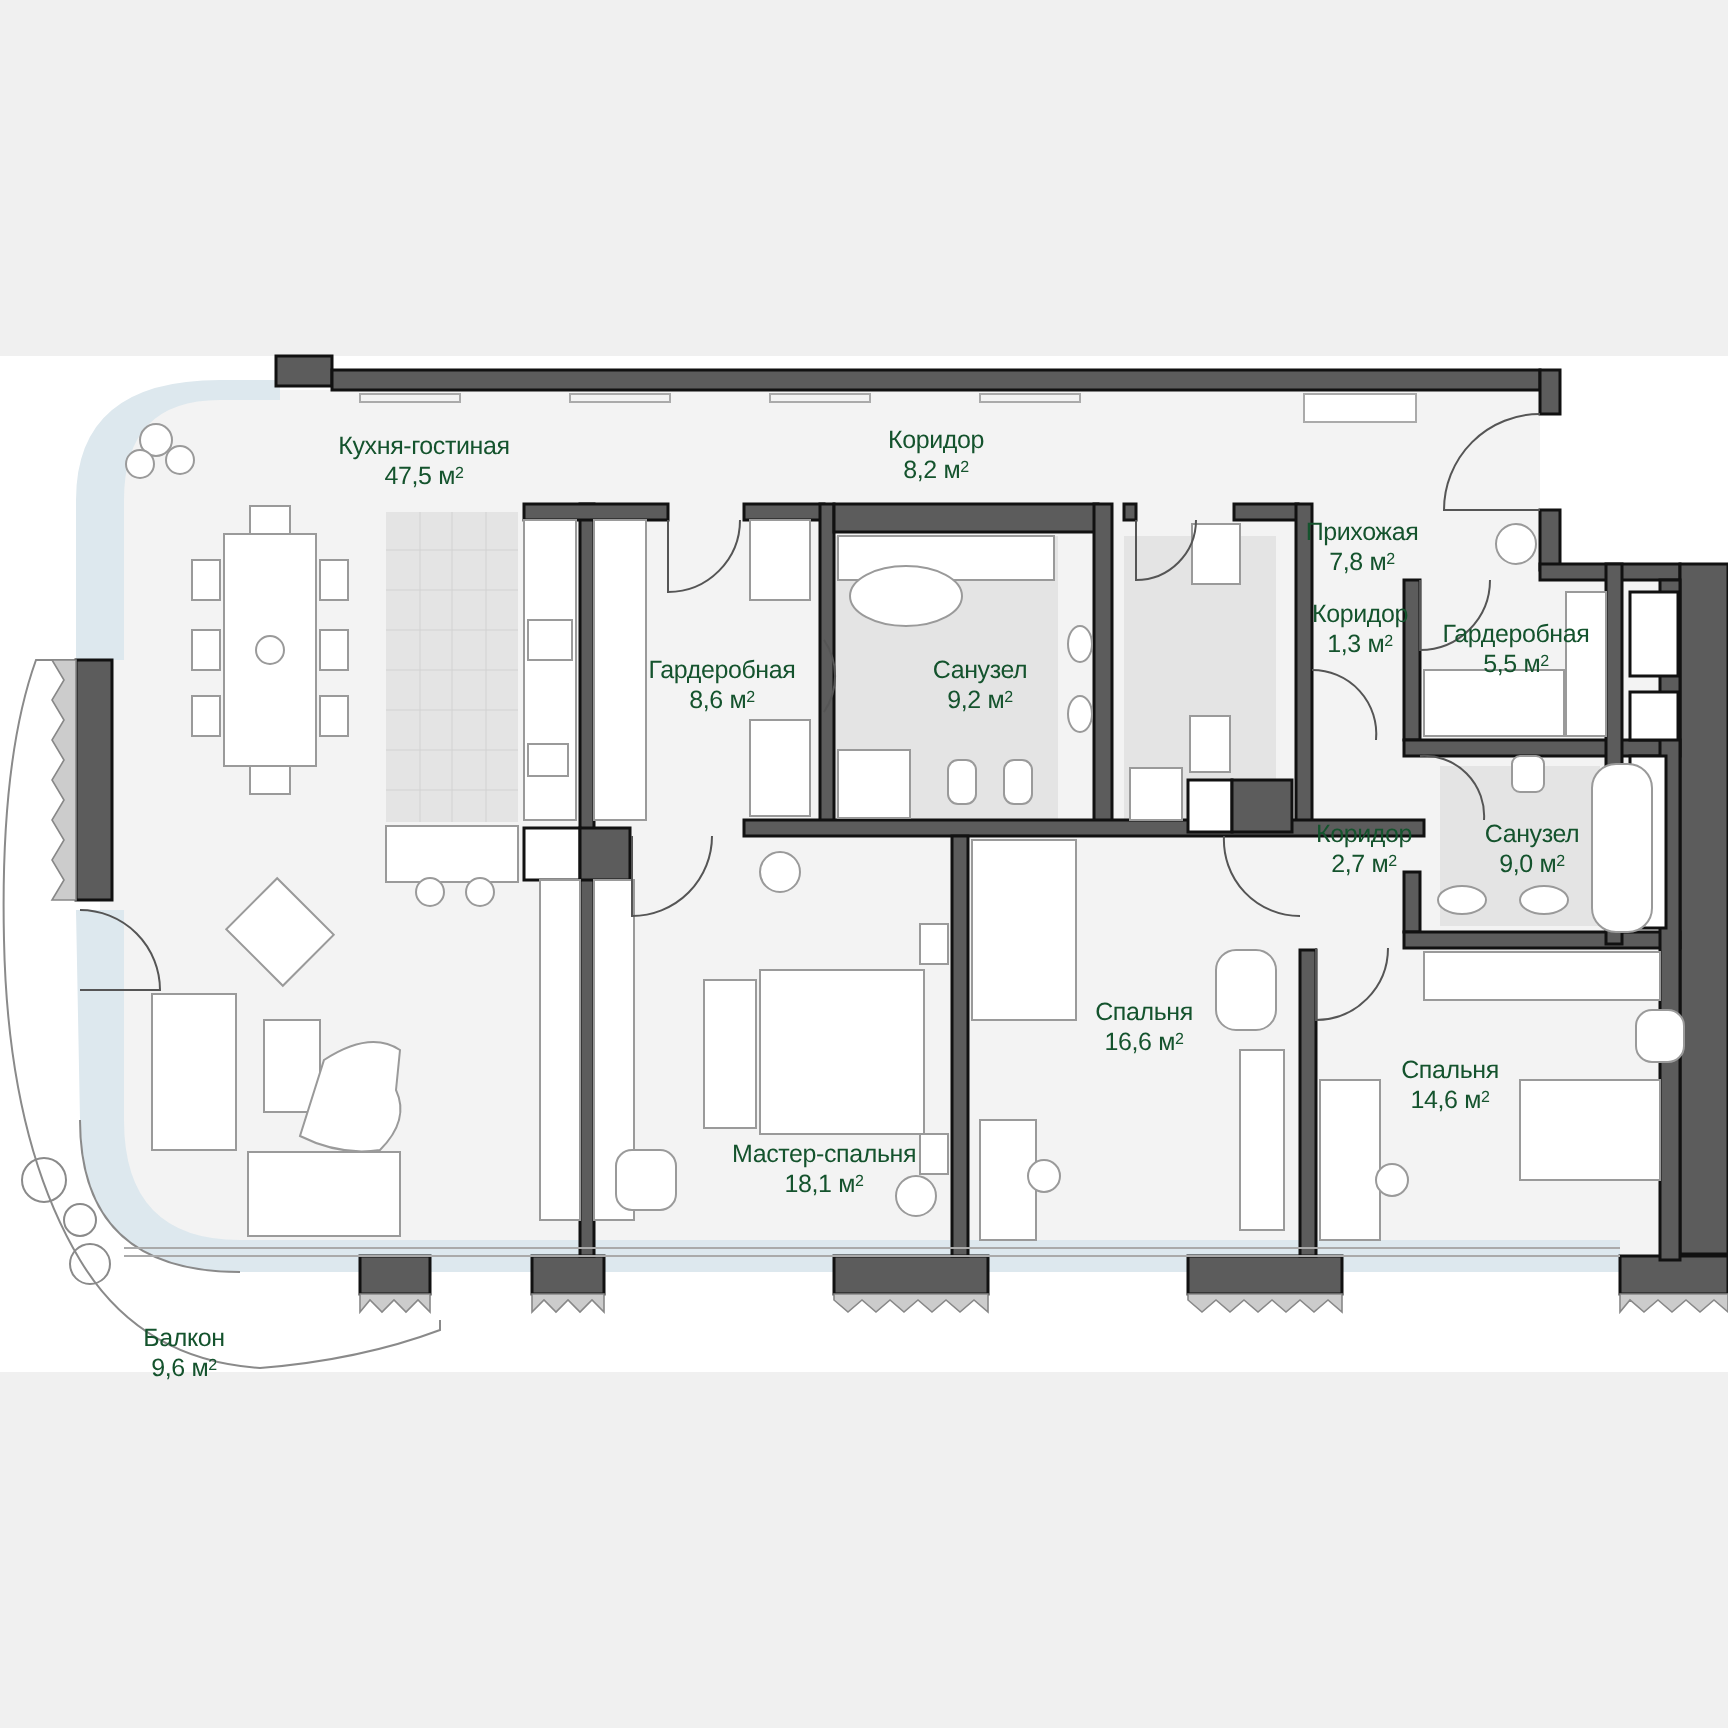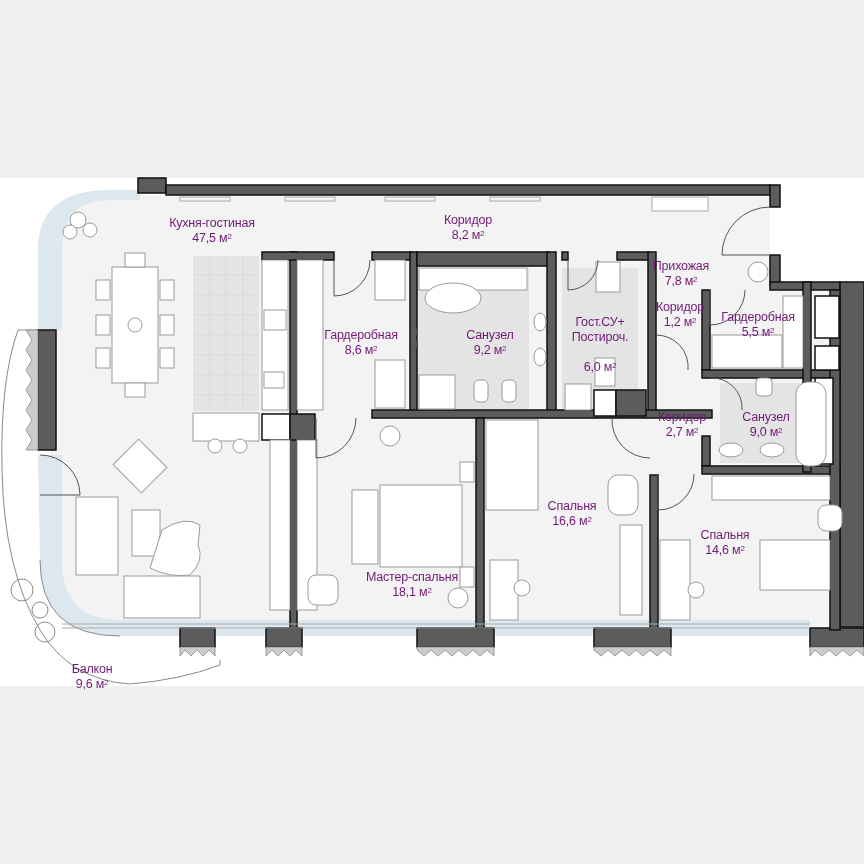--- a/index.html
+++ b/index.html
@@ -3,21 +3,21 @@
 <meta charset="utf-8">
 <style>
   html, body { margin: 0; padding: 0; }
   body {
     width: 864px; height: 864px; background: #f0f0f0; position: relative; overflow: hidden;
     font-family: "Liberation Sans", sans-serif;
   }
   #plan-wrap { position: absolute; left: 0; top: 0; width: 864px; height: 864px; }
   svg { position: absolute; left: 0; top: 0; }
   .room-label {
-    position: absolute; text-align: center; color: #701a75;
+    position: absolute; text-align: center; color: #14532d;
     font-family: "Liberation Sans", sans-serif; font-size: 12.5px; line-height: 15px;
     transform: translateX(-50%); white-space: nowrap; letter-spacing: -0.2px;
   }
   .room-label .area { display: block; text-align: center; }
   .room-label .name { display: block; }
   .room-label sup { font-size: 8px; vertical-align: top; position: relative; top: -2px; }
 </style>
 </head>
 <body>
 
@@ -234,28 +234,23 @@
   <span class="area"><span>7,8</span> <span>м</span><sup>2</sup></span>
 </div>
 <div class="room-label" style="left:361px; top:328px;">
   <span class="name">Гардеробная</span>
   <span class="area"><span>8,6</span> <span>м</span><sup>2</sup></span>
 </div>
 <div class="room-label" style="left:490px; top:328px;">
   <span class="name">Санузел</span>
   <span class="area"><span>9,2</span> <span>м</span><sup>2</sup></span>
 </div>
-<div class="room-label" style="left:600px; top:300px; white-space:pre-line;">
-  <span class="name">Гост.СУ+
-Постироч.</span>
-  <span class="area"><span>6,0</span> <span>м</span><sup>2</sup></span>
-</div>
 <div class="room-label" style="left:680px; top:300px;">
   <span class="name">Коридор</span>
-  <span class="area"><span>1,2</span> <span>м</span><sup>2</sup></span>
+  <span class="area"><span>1,3</span> <span>м</span><sup>2</sup></span>
 </div>
 <div class="room-label" style="left:758px; top:310px;">
   <span class="name">Гардеробная</span>
   <span class="area"><span>5,5</span> <span>м</span><sup>2</sup></span>
 </div>
 <div class="room-label" style="left:682px; top:410px;">
   <span class="name">Коридор</span>
   <span class="area"><span>2,7</span> <span>м</span><sup>2</sup></span>
 </div>
 <div class="room-label" style="left:766px; top:410px;">

